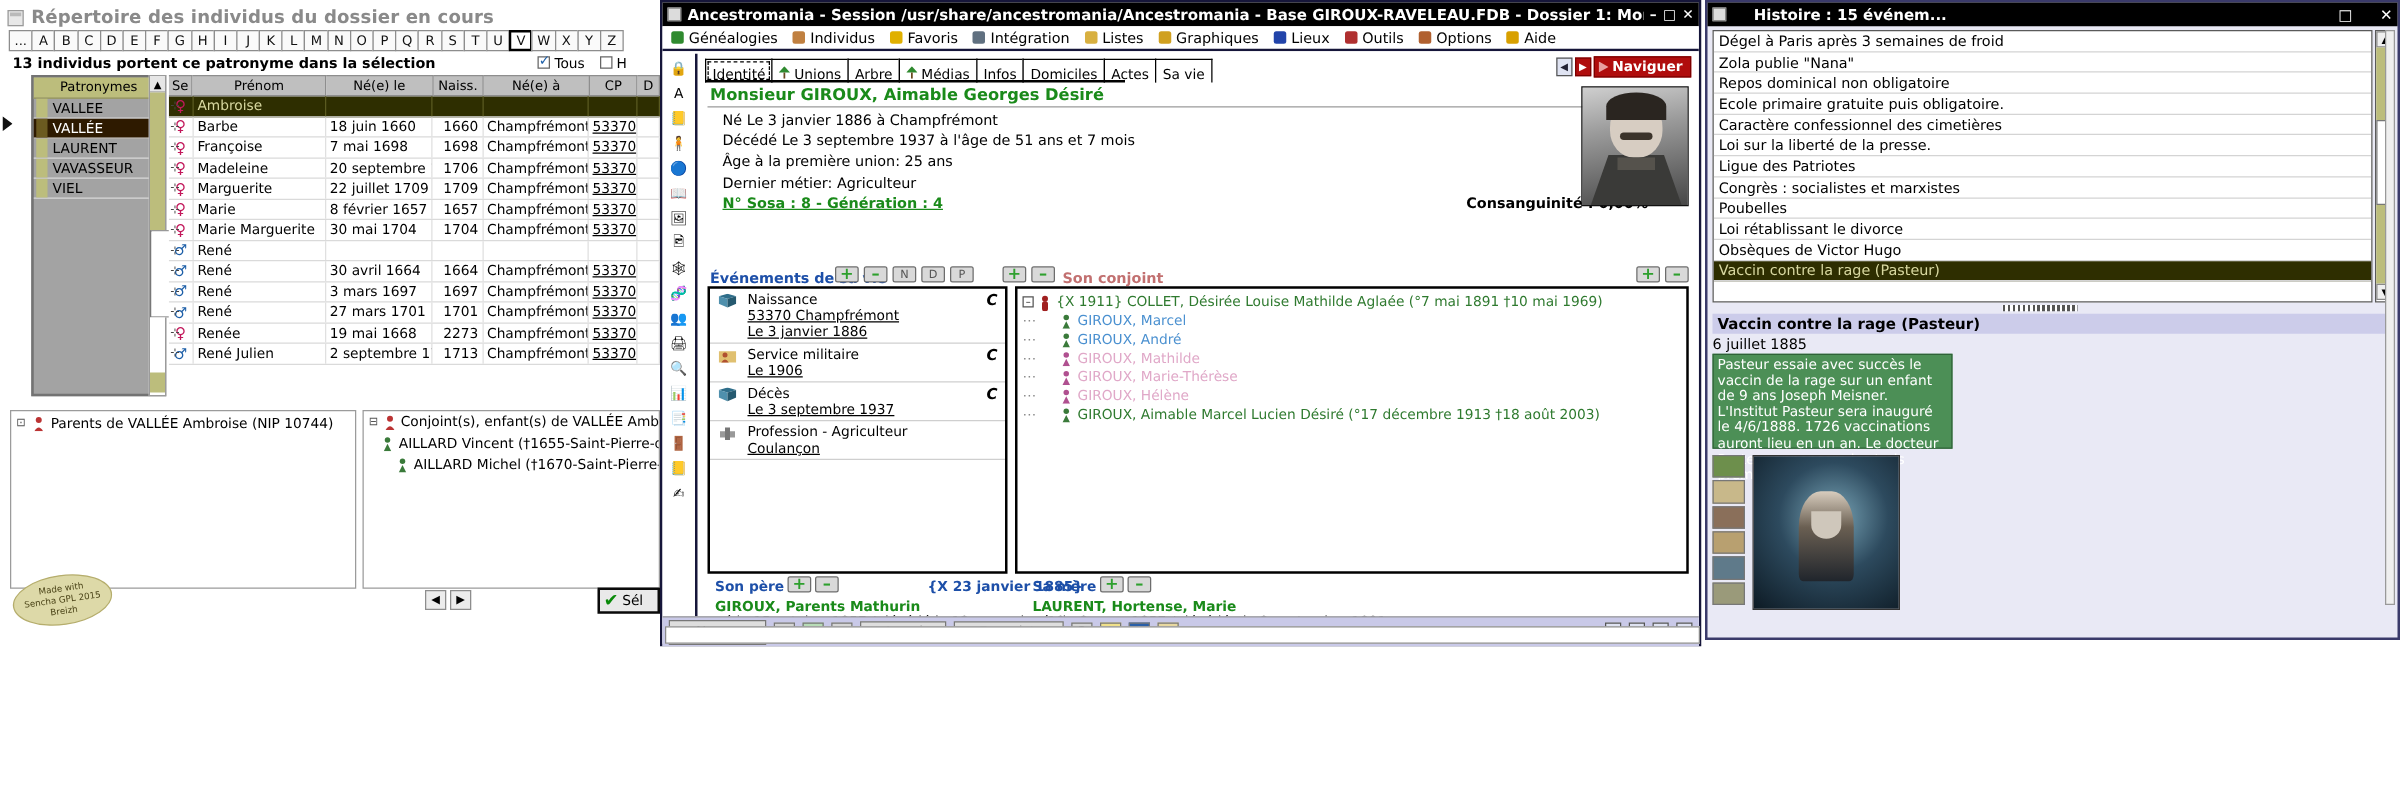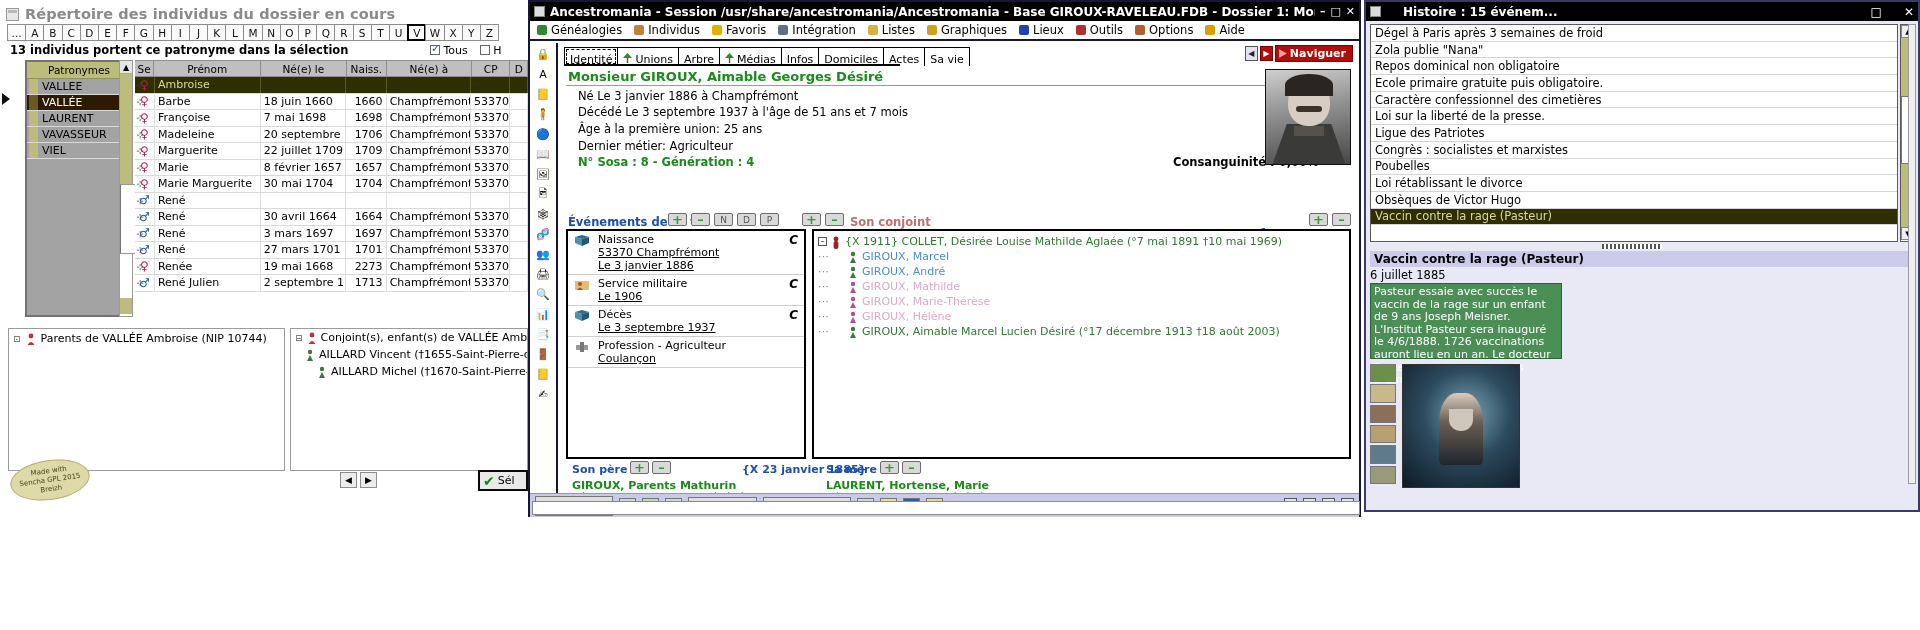--- a/index.html
+++ b/index.html
@@ -101,21 +101,21 @@
   }
   .ig-row { display: flex; height: 16.5px; border-bottom: 1px solid #dadada; font-size: 11px; }
   .ig-row .c { border-right: 1px solid #e0e0e0; display: flex; align-items: center; padding: 0 3px; overflow: hidden; white-space: nowrap; }
   .ig-row.sel { background: #2e2e00; color: #d8d8a0; }
   .ig-row.sel .c { border-right-color: #5a5a20; }
   .c-se { width: 22px; justify-content: center; }
   .c-pre { width: 122px; }
   .c-ne { width: 98px; }
   .c-nai { width: 46px; justify-content: flex-end; }
   .c-nea { width: 97px; }
-  .c-cp { width: 44px; }
+  .c-cp { width: 44px; text-decoration: underline; }
   .c-d { width: 20px; }
   .sym-f { color: #c2185b; font-size: 12px; font-weight: bold; }
   .sym-m { color: #1d5fa8; font-size: 12px; font-weight: bold; }
   #plusbar {
     position: absolute; left: 135px; top: 60px; width: 10px; height: 257px;
   }
   .plus-mini { font-size: 9px; color: #444; line-height: 16.5px; text-align: center; }
 
   
   #parents-box {
@@ -204,21 +204,21 @@
     margin-right: -1px;
   }
   .tab.active { outline: 1px dashed #000; outline-offset: -3px; }
   #tab-underline { position: absolute; left: 6px; top: 21px; width: 336px; height: 2px; background: #000; }
 
   #who {
     position: absolute; left: 10px; top: 26px; font-size: 13px; font-weight: bold; color: #1a8a1a;
   }
   #who-rule { position: absolute; left: 8px; top: 42px; width: 700px; height: 1px; background: #9b9b9b; }
   .binfo { position: absolute; font-size: 11.5px; }
-  #sosa { position: absolute; left: 20px; top: 112px; font-size: 11.5px; font-weight: bold; color: #1a8a1a; }
+  #sosa { position: absolute; left: 20px; top: 112px; font-size: 11.5px; font-weight: bold; color: #1a8a1a; text-decoration: underline; }
   #consang { position: absolute; left: 615px; top: 112px; font-size: 11.5px; font-weight: bold; color: #000; }
 
   #portrait {
     position: absolute; right: 6px; top: 26px; width: 86px; height: 96px;
     border: 1px solid #111; overflow: hidden;
     background: linear-gradient(170deg,#cfcfcf 0%,#9b9b9b 35%,#6d6d6d 70%,#474747 100%);
   }
   #portrait .face {
     position: absolute; left: 22px; top: 8px; width: 42px; height: 48px; border-radius: 50% 50% 45% 45%;
     background: #d7cdc2;

